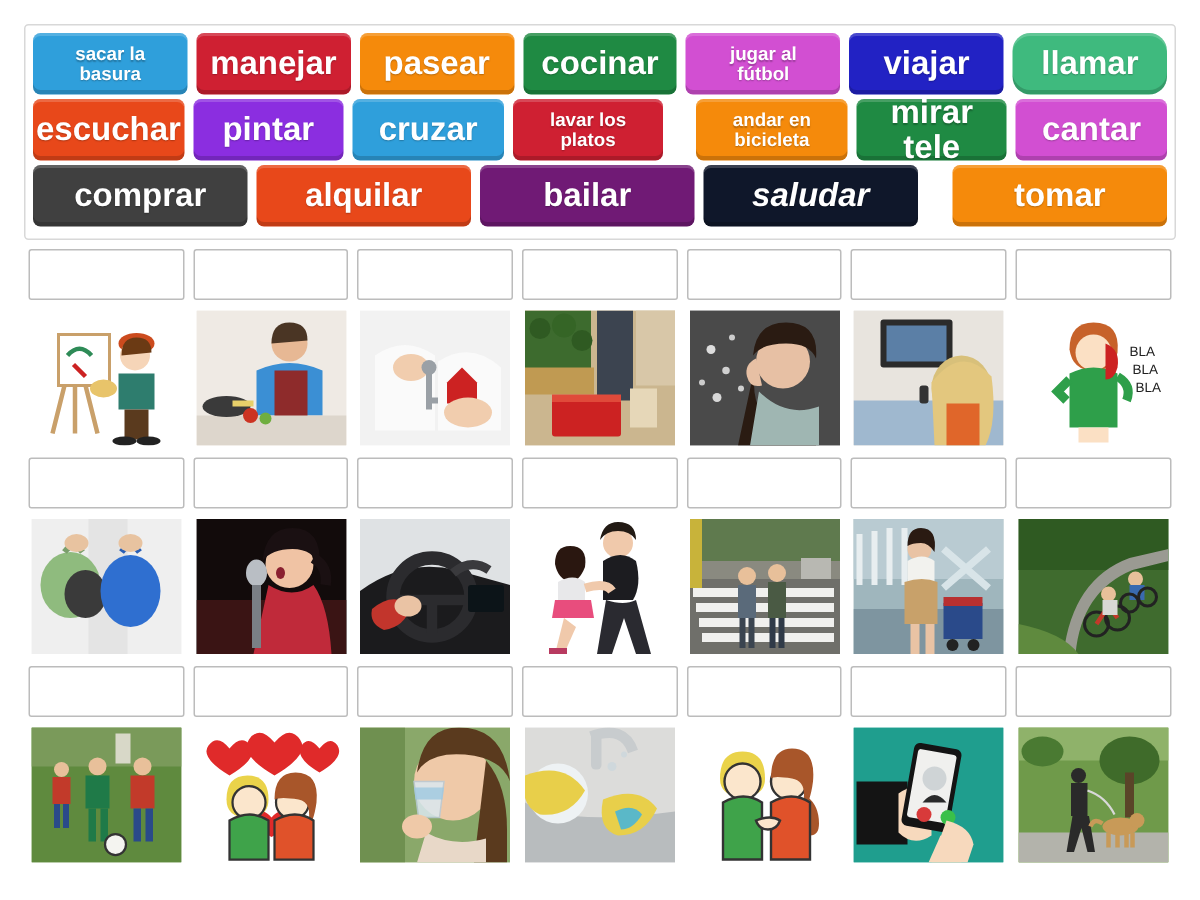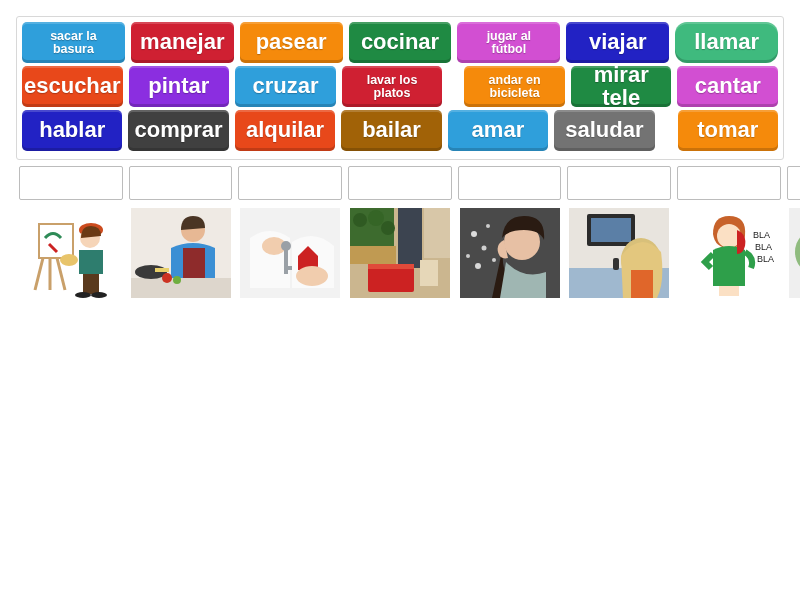--- a/index.html
+++ b/index.html
@@ -52,21 +52,21 @@
     overflow: hidden;
   }
   .tile.small { font-size: 12.5px; }
 
   
   .grid {
     position: absolute;
     left: 16px; top: 166px;
     width: 768px; height: 418px;
     display: flex;
-    flex-direction: row;
+    flex-direction: column;
   }
   .grid-row {
     height: 139px;
     display: flex;
     gap: 0px;
   }
   .cell {
     width: 109.7px;
     display: flex;
     flex-direction: column;
@@ -118,26 +118,24 @@
         <div class="tile" style="background: rgb(139, 46, 224);">pintar</div>
         <div class="tile" style="background: rgb(47, 159, 219);">cruzar</div>
         <div class="tile small" style="background: rgb(207, 32, 50);">lavar los
 platos</div>
         <div class="tile small" style="background: rgb(245, 138, 11); margin-left: 16px;">andar en
 bicicleta</div>
         <div class="tile" style="background: rgb(31, 138, 67);">mirar tele</div>
         <div class="tile" style="background: rgb(210, 79, 210);">cantar</div>
       </div>
       <div class="wb-row">
-        <div class="tile" style="background: rgb(34, 34, 196);">hablar</div>
         <div class="tile" style="background: #404040; text-align: right;">comprar</div>
         <div class="tile" style="background: rgb(232, 72, 26);">alquilar</div>
-        <div class="tile" style="background: #a16207;">bailar</div>
-        <div class="tile" style="background: rgb(47, 159, 219);">amar</div>
-        <div class="tile" style="background: #737373;">saludar</div>
+        <div class="tile" style="background: #701a75;">bailar</div>
+        <div class="tile" style="background: #0f172a; font-style: italic;">saludar</div>
         <div class="tile" style="background: rgb(245, 138, 11); margin-left: 17px;">tomar</div>
       </div>
     </div>
 
   <div class="grid" id="grid">
       <div class="grid-row">
         <div class="cell">
           <div class="dropzone"></div>
           <div class="thumbwrap">
             <div class="thumb"><svg xmlns="http://www.w3.org/2000/svg" viewBox="0 0 100 90" width="100" height="90">

